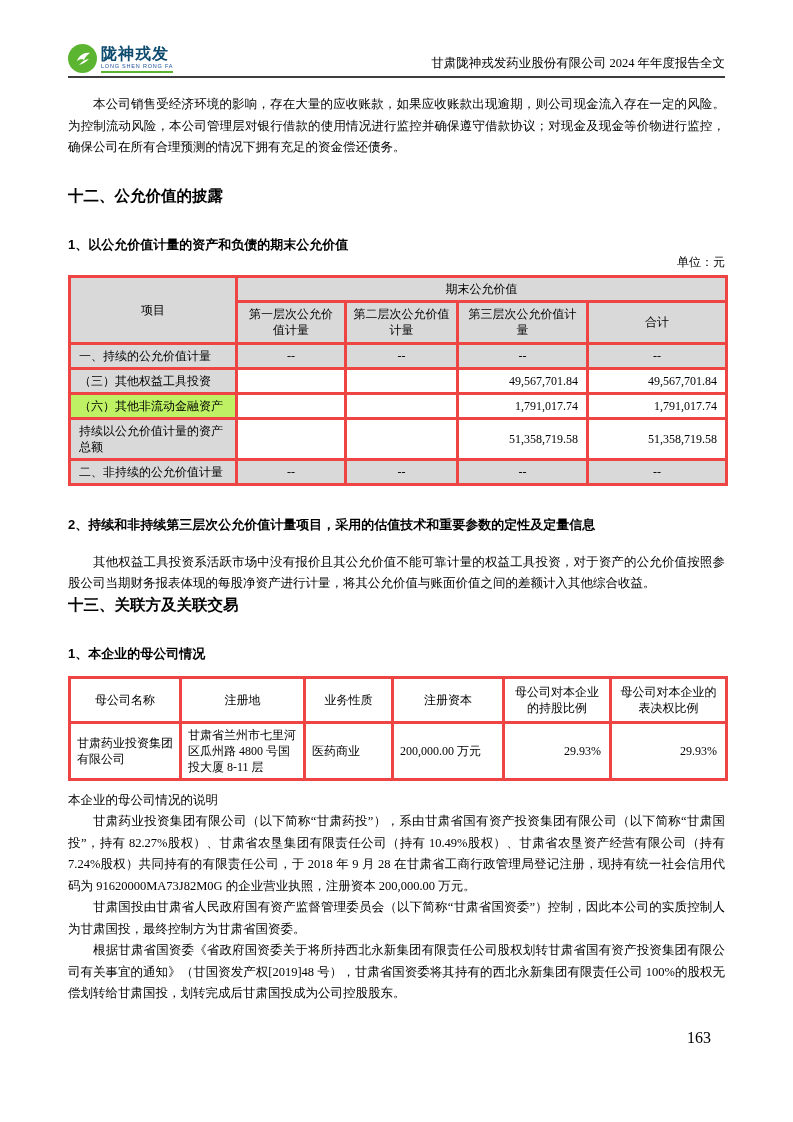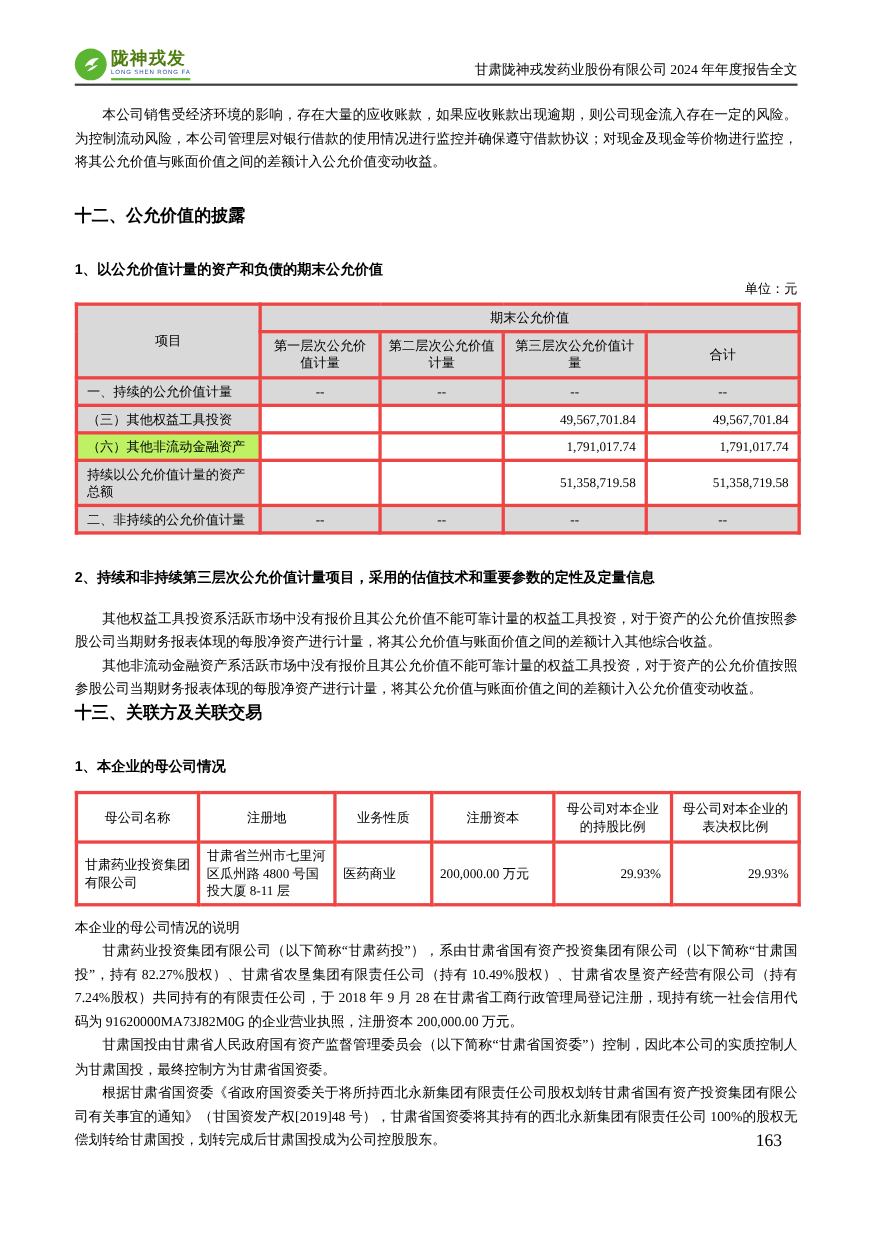--- a/index.html
+++ b/index.html
@@ -16,21 +16,21 @@
     display:flex; justify-content:space-between; align-items:flex-end;
   }
   .logo { display:flex; align-items:center; gap:4px; }
   .logo-circle {
     width:29px; height:29px; border-radius:50%; background:#5cb531;
     display:flex; align-items:center; justify-content:center; flex:0 0 auto;
   }
   .logo-textcol { display:flex; flex-direction:column; }
   .logo-title {
     font-family:"Liberation Sans", sans-serif; font-weight:bold;
-    font-size:16px; color:#4d7c0f; line-height:17px; letter-spacing:1px;
+    font-size:16px; color:#0c4a6e; line-height:17px; letter-spacing:1px;
   }
   .logo-sub {
     font-family:"Liberation Sans", sans-serif; font-size:5.5px; color:#1d4f9c;
     letter-spacing:0.8px; border-bottom:2px solid #5cb531; padding-bottom:1px; line-height:8px;
   }
   .doc-title { font-size:12.5px; line-height:16px; padding-bottom:2px; }
   
   .para {
     font-size:12.5px; line-height:21.5px; text-align:justify; text-indent:2em;
   }
@@ -71,21 +71,21 @@
         </svg>
       </div>
       <div class="logo-textcol">
         <span class="logo-title">陇神戎发</span>
         <span class="logo-sub">LONG SHEN RONG FA</span>
       </div>
     </div>
     <div class="doc-title">甘肃陇神戎发药业股份有限公司 2024 年年度报告全文</div>
   </div>
 
-  <p class="para" style="margin-top:16px;">本公司销售受经济环境的影响，存在大量的应收账款，如果应收账款出现逾期，则公司现金流入存在一定的风险。为控制流动风险，本公司管理层对银行借款的使用情况进行监控并确保遵守借款协议；对现金及现金等价物进行监控，将其公允价值与账面价值之间的差额计入公允价值变动收益。</p>
+  <p class="para" style="margin-top:16px;">本公司销售受经济环境的影响，存在大量的应收账款，如果应收账款出现逾期，则公司现金流入存在一定的风险。为控制流动风险，本公司管理层对银行借款的使用情况进行监控并确保遵守借款协议；对现金及现金等价物进行监控，确保公司在所有合理预测的情况下拥有充足的资金偿还债务。</p>
 
   <div class="h1" style="margin-top:27px;">十二、公允价值的披露</div>
   <div class="h2" style="margin-top:29px;">1、以公允价值计量的资产和负债的期末公允价值</div>
   <div class="unit-line">单位：元</div>
 
   <table class="t1" style="margin-top:4px;">
     <colgroup>
       <col style="width:167px">
         <col style="width:109px">
         <col style="width:112px">
@@ -138,21 +138,20 @@
         <td class="dash">--</td>
         <td class="dash">--</td>
         <td class="dash">--</td>
         <td class="dash">--</td>
       </tr>
     </tbody>
   </table>
 
   <div class="h2" style="margin-top:30px;">2、持续和非持续第三层次公允价值计量项目，采用的估值技术和重要参数的定性及定量信息</div>
   <p class="para" style="margin-top:18px;">其他权益工具投资系活跃市场中没有报价且其公允价值不能可靠计量的权益工具投资，对于资产的公允价值按照参股公司当期财务报表体现的每股净资产进行计量，将其公允价值与账面价值之间的差额计入其他综合收益。</p>
-  <p class="para">其他非流动金融资产系活跃市场中没有报价且其公允价值不能可靠计量的权益工具投资，对于资产的公允价值按照参股公司当期财务报表体现的每股净资产进行计量，将其公允价值与账面价值之间的差额计入公允价值变动收益。</p>
 
   <div class="h1" style="">十三、关联方及关联交易</div>
   <div class="h2" style="margin-top:29px;">1、本企业的母公司情况</div>
 
   <table class="t2" style="margin-top:13px;">
     <colgroup>
       <col style="width:111px">
         <col style="width:124px">
         <col style="width:88px">
         <col style="width:111px">

